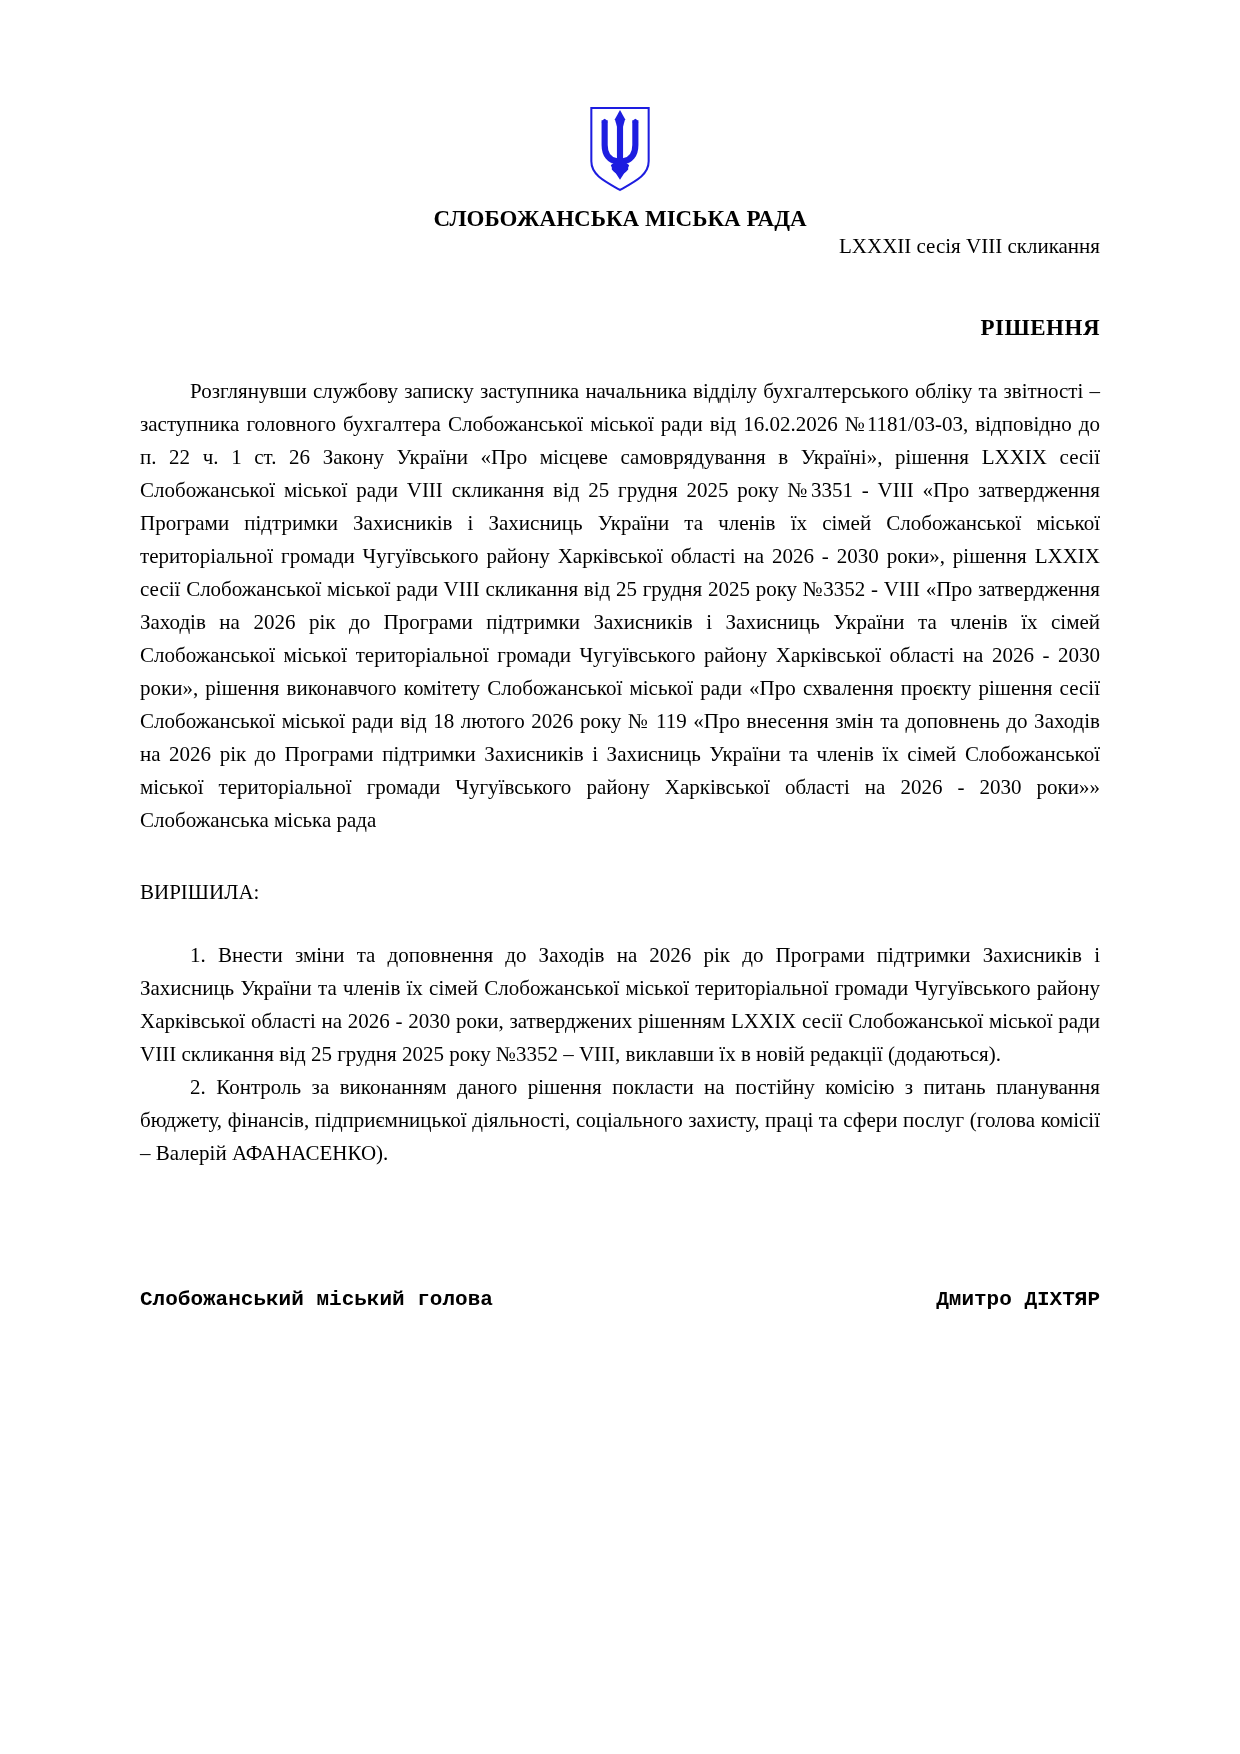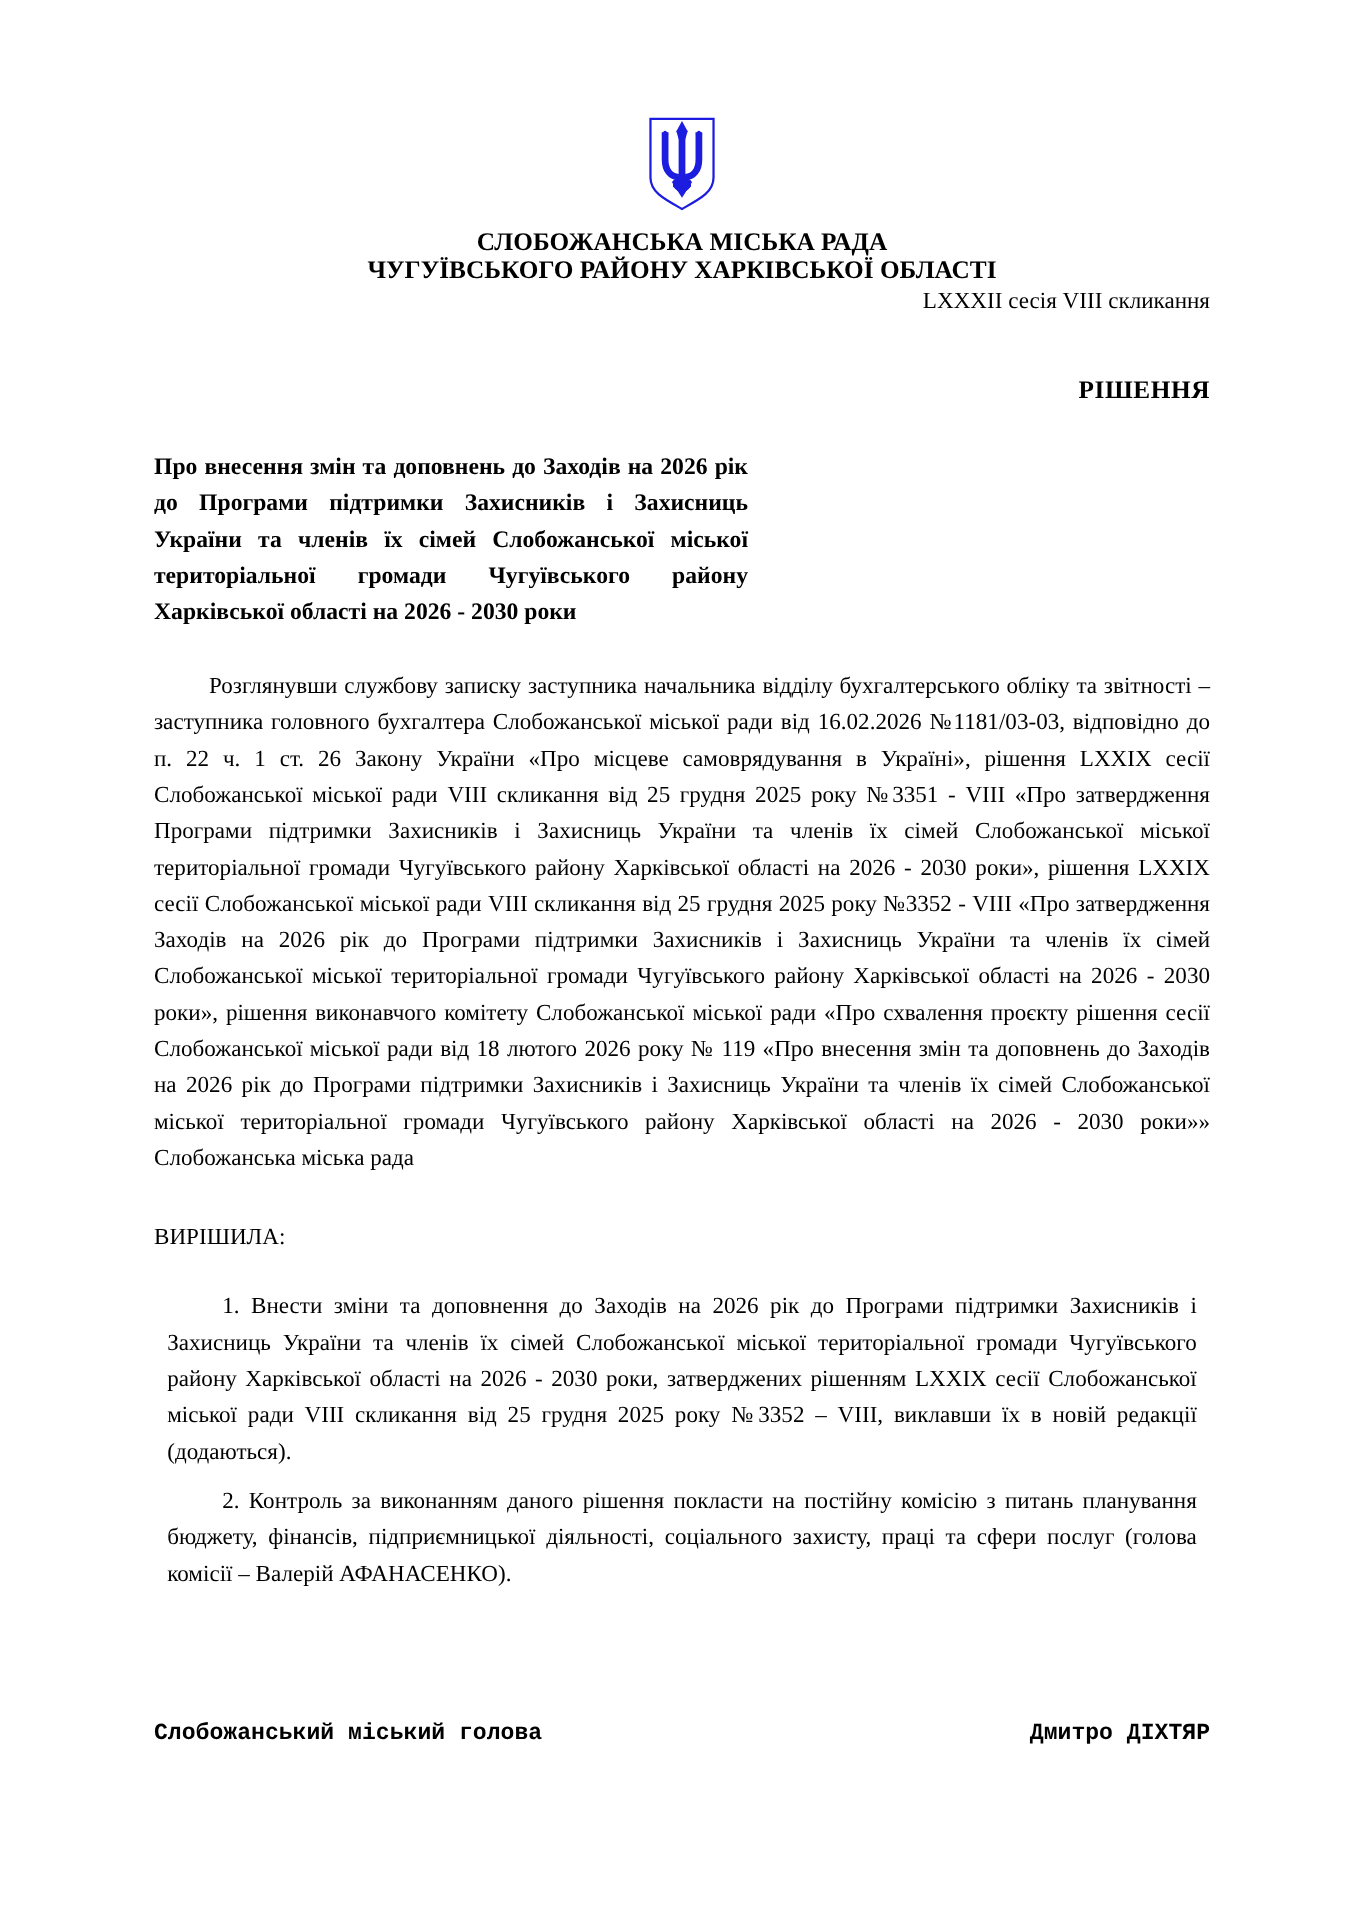--- a/index.html
+++ b/index.html
@@ -68,21 +68,21 @@
     text-align: justify;
     text-justify: inter-word;
     text-indent: 50px;
   }
   .resolved {
     margin-top: 42px;
     font-size: 21px;
     line-height: 26px;
   }
   .item-par {
-    margin: 12px;
+    margin: 0;
     font-size: 21px;
     line-height: 33px;
     text-align: justify;
     text-justify: inter-word;
     text-indent: 50px;
   }
   .item-par.first { margin-top: 34px; }
   .signature-row {
     display: flex;
     justify-content: space-between;
@@ -114,27 +114,25 @@
 
       <path d="M30,4 L35,13 L33,20 L27,20 L25,13 Z" fill="#1d1de0"></path>
 
       <path d="M30,50 L39,58 L30,72 L21,58 Z" fill="#1d1de0"></path>
 
       <path d="M22,56 Q26,62 30,62 Q34,62 38,56 L38,62 Q34,67 30,67 Q26,67 22,62 Z" fill="#1d1de0"></path>
     </svg>
   </div>
 
   <div class="org-line">СЛОБОЖАНСЬКА МІСЬКА РАДА</div>
-  <div class="org-line">ЧУГУЇВСЬКОГО РАЙОНУ ХАРКІВСЬКОЇ ОБЛАСТІ</div>
   <div class="session-line">LXXXII сесія VIII скликання</div>
 
   <div class="doc-type">РІШЕННЯ</div>
 
 
-  <div class="subject">Про внесення змін та доповнень до Заходів на 2026 рік до Програми підтримки Захисників і Захисниць України та членів їх сімей Слобожанської міської територіальної громади Чугуївського району Харківської області на 2026 - 2030 роки</div>
 
   <p class="body-par">Розглянувши службову записку заступника начальника відділу бухгалтерського обліку та звітності – заступника головного бухгалтера Слобожанської міської ради від 16.02.2026 №1181/03-03, відповідно до п. 22 ч. 1 ст. 26 Закону України «Про місцеве самоврядування в Україні», рішення LXXIX сесії Слобожанської міської ради VIII скликання від 25 грудня 2025 року №3351 - VIII «Про затвердження Програми підтримки Захисників і Захисниць України та членів їх сімей Слобожанської міської територіальної громади Чугуївського району Харківської області на 2026 - 2030 роки», рішення LXXIX сесії Слобожанської міської ради VIII скликання від 25 грудня 2025 року №3352 - VIII «Про затвердження Заходів на 2026 рік до Програми підтримки Захисників і Захисниць України та членів їх сімей Слобожанської міської територіальної громади Чугуївського району Харківської області на 2026 - 2030 роки», рішення виконавчого комітету Слобожанської міської ради «Про схвалення проєкту рішення сесії Слобожанської міської ради від 18 лютого 2026 року № 119 «Про внесення змін та доповнень до Заходів на 2026 рік до Програми підтримки Захисників і Захисниць України та членів їх сімей Слобожанської міської територіальної громади Чугуївського району Харківської області на 2026 - 2030 роки»» Слобожанська міська рада</p>
 
   <div class="resolved">ВИРІШИЛА:</div>
 
   <p class="item-par first">1. Внести зміни та доповнення до Заходів на 2026 рік до Програми підтримки Захисників і Захисниць України та членів їх сімей Слобожанської міської територіальної громади Чугуївського району Харківської області на 2026 - 2030 роки, затверджених рішенням LXXIX сесії Слобожанської міської ради VIII скликання від 25 грудня 2025 року №3352 – VIII, виклавши їх в новій редакції (додаються).</p>
   <p class="item-par">2. Контроль за виконанням даного рішення покласти на постійну комісію з питань планування бюджету, фінансів, підприємницької діяльності, соціального захисту, праці та сфери послуг (голова комісії – Валерій АФАНАСЕНКО).</p>
 
   <div class="signature-row">
     <span>Слобожанський міський голова</span>

